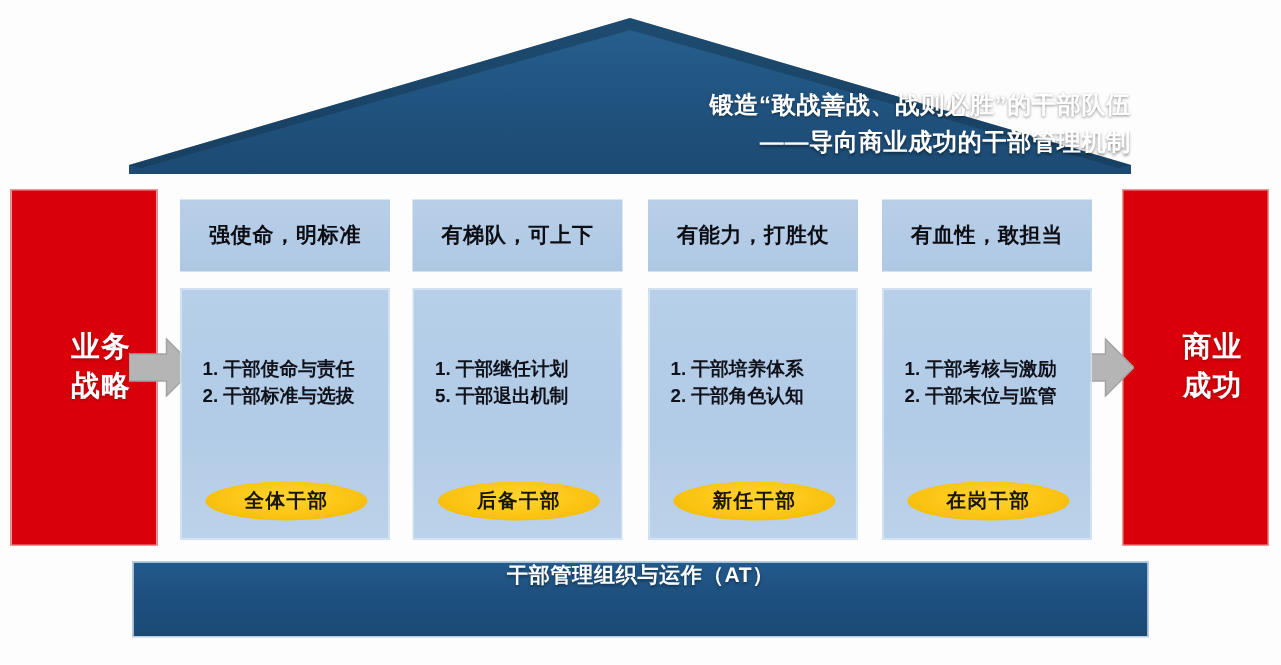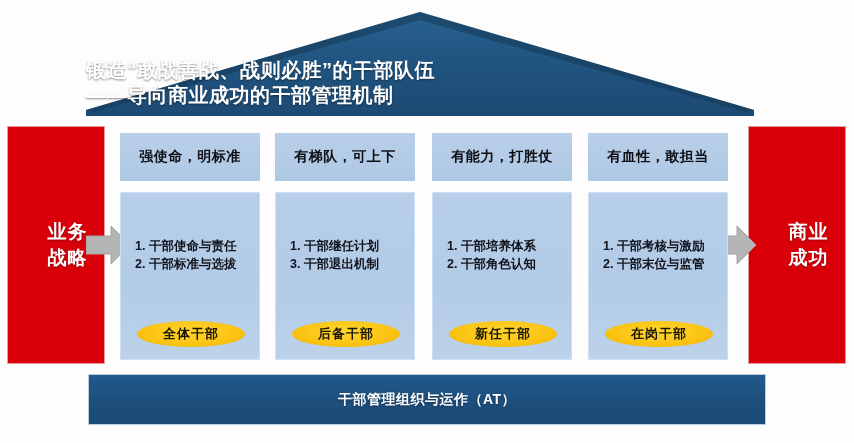--- a/index.html
+++ b/index.html
@@ -27,23 +27,23 @@
     top: 12px;
     width: 668px;
     height: 104px;
   }
   #roof svg { display: block; }
   #roof-title {
     position: absolute;
     left: 0;
     top: 46px;
     width: 668px;
-    text-align: left;
+    text-align: right;
     color: #ffffff;
-    font-size: 20px;
+    font-size: 16px;
     font-weight: bold;
     line-height: 25px;
     letter-spacing: 0.5px;
     text-shadow: 0 1px 2px rgba(0,0,0,0.45);
     pointer-events: none;
   }
   #roof-title .l2 { letter-spacing: 0.5px; }
 
   
   .side-block {
@@ -149,21 +149,20 @@
   #footer-bar {
     position: absolute;
     left: 88px;
     top: 374px;
     width: 678px;
     height: 51px;
     background: linear-gradient(180deg, #225a8c 0%, #1d4f7d 50%, #1b4a76 100%);
     border: 1px solid #b8cde0;
     box-sizing: border-box;
     display: flex;
-    align-items: center;
     justify-content: center;
   }
   #footer-label {
     color: #ffffff;
     font-size: 14px;
     font-weight: bold;
     letter-spacing: 0.5px;
     text-shadow: 0 1px 2px rgba(0,0,0,0.4);
   }
 </style>
@@ -224,21 +223,21 @@
       </div>
       <div class="badge">全体干部</div>
     </div>
   </div>
 
   <div id="col-1" class="column">
     <div class="col-head">有梯队，可上下</div>
     <div class="col-body">
       <div class="col-items">
         <div class="item">1. 干部继任计划</div>
-        <div class="item">3. 干部退出机制</div>
+        <div class="item">5. 干部退出机制</div>
       </div>
       <div class="badge">后备干部</div>
     </div>
   </div>
 
   <div id="col-2" class="column">
     <div class="col-head">有能力，打胜仗</div>
     <div class="col-body">
       <div class="col-items">
         <div class="item">1. 干部培养体系</div>

